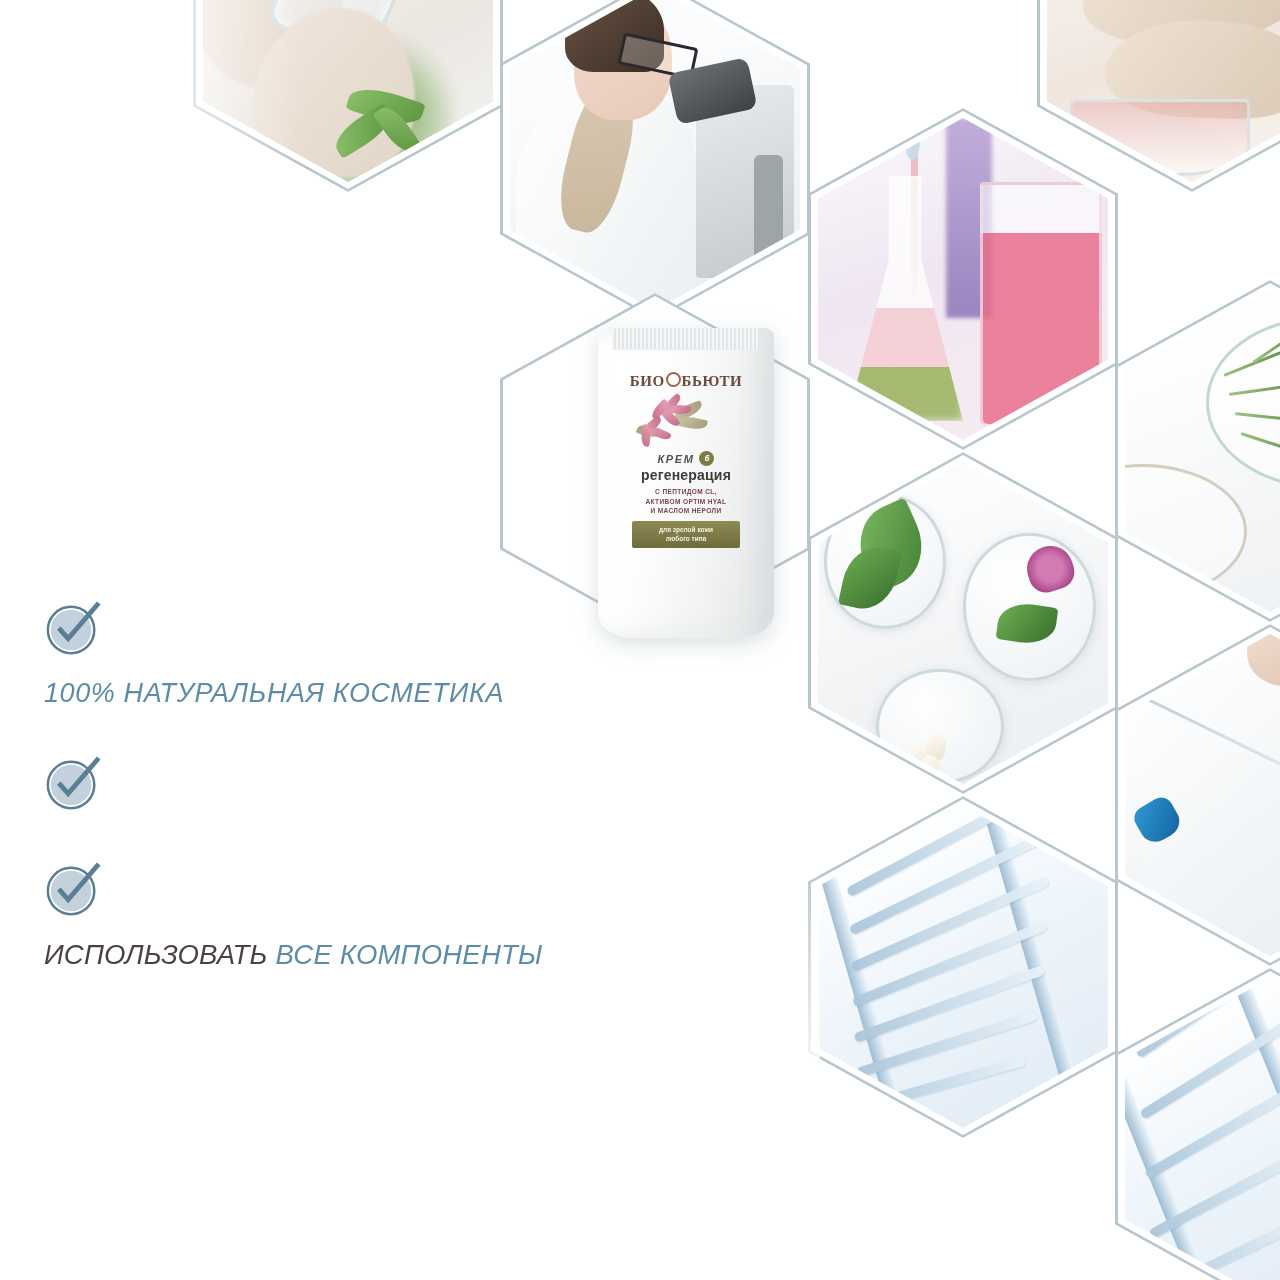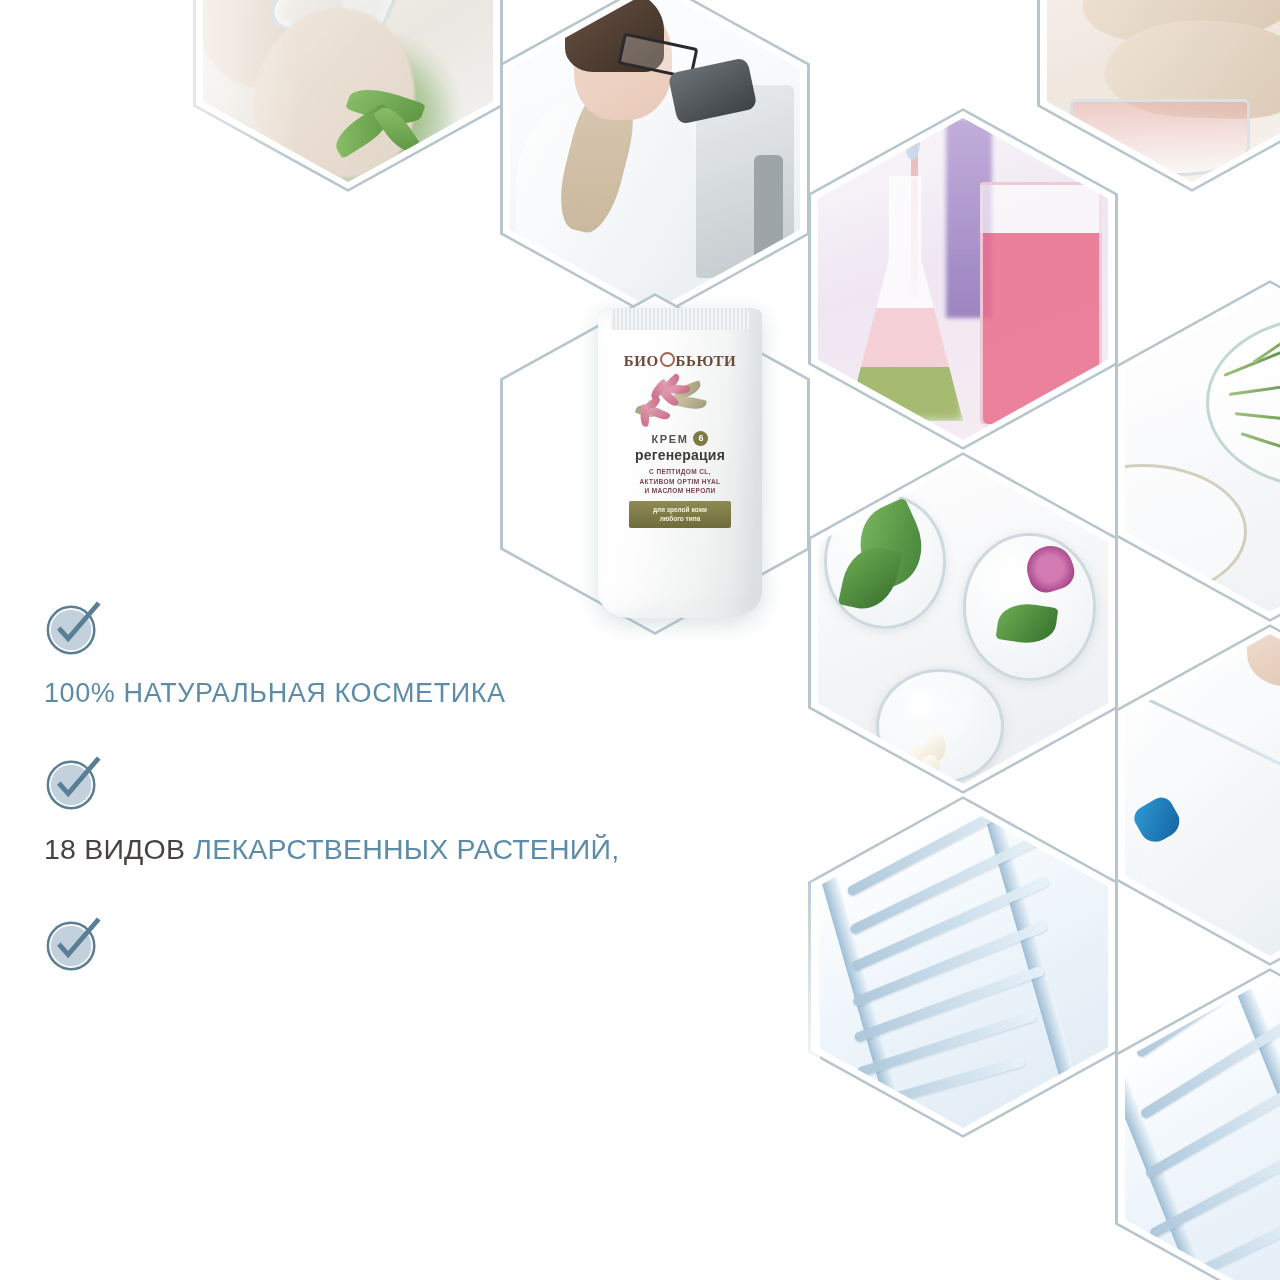--- a/index.html
+++ b/index.html
@@ -161,50 +161,50 @@
   .sc-dna .rail{position:absolute;width:16px;border-radius:10px;
     background:linear-gradient(90deg,rgba(150,183,208,.9),rgba(238,246,251,.95));}
 
   
   .fade-left{position:absolute;left:0;top:0;width:300px;height:700px;
     background:linear-gradient(90deg,#fff 0 38%,rgba(255,255,255,0) 100%);pointer-events:none;}
   .fade-bottom{position:absolute;left:0;bottom:0;width:820px;height:420px;
     background:linear-gradient(0deg,#fff 0 42%,rgba(255,255,255,0) 100%);pointer-events:none;}
 
   
-  .tube-wrap{position:absolute;left:598px;top:308px;width:164px;height:310px;}
+  .tube-wrap{position:absolute;left:598px;top:328px;width:140px;height:310px;padding-left:36px;}
   .tube{position:absolute;inset:0;
     background:linear-gradient(100deg,#ffffff 0 14%,#fdfdfd 36%,#f2f3f3 66%,#e2e5e6 100%);
     border-radius:10px 10px 34px 34px/8px 8px 26px 26px;
     box-shadow:0 6px 22px rgba(150,165,175,.35), inset -14px 0 22px rgba(205,212,216,.5), inset 12px 0 18px rgba(255,255,255,.9);}
   .tube .cap{position:absolute;left:8%;top:0;width:84%;height:7%;
     background:repeating-linear-gradient(90deg,#f4f5f6 0 2px,#e3e6e8 2px 4px);
     border-radius:6px 6px 2px 2px;}
   .label{position:absolute;left:12%;top:14%;width:76%;height:74%;text-align:center;}
   .brand{font-family:"Liberation Serif","DejaVu Serif",serif;font-weight:700;
     font-size:15px;letter-spacing:.5px;color:#6a4a3a;line-height:1;}
   .brand .oflower{display:inline-block;width:11px;height:11px;border:2px solid #a3624f;border-radius:50%;
     position:relative;top:1px;margin:0 1px;}
   .flower{position:relative;height:58px;margin:2px 0 1px;}
   .petal{position:absolute;width:22px;height:9px;border-radius:60% 20% 60% 20%;
     background:linear-gradient(120deg,#e4a6b8,#c4607f);opacity:.95;}
   .bleaf{position:absolute;width:30px;height:12px;border-radius:70% 10% 70% 10%;
     background:linear-gradient(120deg,#cdc6a6,#9b9470);opacity:.95;}
-  .krem-row{display:flex;align-items:center;justify-content:center;gap:5px;margin-top:2px;}
+  .krem-row{display:flex;align-items:center;justify-content:center;gap:5px;margin-top:2px;font-style:italic;}
   .krem{font-size:11px;letter-spacing:1.6px;color:#55514c;font-weight:600;}
   .numbadge{width:15px;height:15px;border-radius:50%;background:#7d7a46;color:#fff;
     font-size:9px;line-height:15px;text-align:center;font-weight:700;}
   .regen{font-size:14px;color:#3f3b38;margin-top:1px;font-weight:600;letter-spacing:.2px;}
   .subs{font-size:6.5px;line-height:1.45;color:#7b4250;letter-spacing:.4px;margin-top:4px;font-weight:700;}
   .goldband{margin:5px auto 0;width:78%;background:linear-gradient(180deg,#8d8a52,#6f6c3c);
     color:#f4f1df;font-size:6.5px;line-height:1.45;padding:4px 2px;border-radius:2px;font-weight:700;}
 
   
   .bullets{position:absolute;left:44px;top:600px;width:790px;}
-  .bullet{margin-bottom:44px;}
+  .bullet{margin-bottom:44px;font-style:italic;}
   .check{width:58px;height:58px;display:block;}
   .btext{margin-top:18px;font-size:28.5px;line-height:1.30;letter-spacing:.2px;
     color:#4a4240;font-weight:500;text-transform:uppercase;}
   .hl{color:#5c8ca8;}
   .b1 .btext{font-size:27px;letter-spacing:.6px;}
   .b2{margin-bottom:48px;}
   .b3 .btext{font-size:27.5px;}
 </style>
 </head>
 <body>
@@ -422,28 +422,28 @@
       </div>
     </div>
 
     <div class="bullet b2">
       <svg class="check" viewBox="0 0 60 60">
         <circle cx="28" cy="31" r="21" fill="#aec2cf" opacity="0.75"></circle>
         <circle cx="28" cy="31" r="24" fill="none" stroke="#5a7e93" stroke-width="2.6"></circle>
         <path d="M17 31 L25 40 L55 5" fill="none" stroke="#5a7e93" stroke-width="5" stroke-linecap="square" stroke-linejoin="miter"></path>
       </svg>
       <div class="btext">
-        <div><span>18 ВИДОВ </span><span class="hl">ЛЕКАРСТВЕННЫХ РАСТЕНИЙ,</span></div>
       </div>
     </div>
 
     <div class="bullet b3">
       <svg class="check" viewBox="0 0 60 60">
         <circle cx="28" cy="31" r="21" fill="#aec2cf" opacity="0.75"></circle>
         <circle cx="28" cy="31" r="24" fill="none" stroke="#5a7e93" stroke-width="2.6"></circle>
         <path d="M17 31 L25 40 L55 5" fill="none" stroke="#5a7e93" stroke-width="5" stroke-linecap="square" stroke-linejoin="miter"></path>
       </svg>
       <div class="btext">
+        <div><span>ИСПОЛЬЗОВАТЬ </span><span class="hl">ВСЕ КОМПОНЕНТЫ</span></div>
       </div>
     </div>
 
   </div>
 </div>
 
 </body></html>

